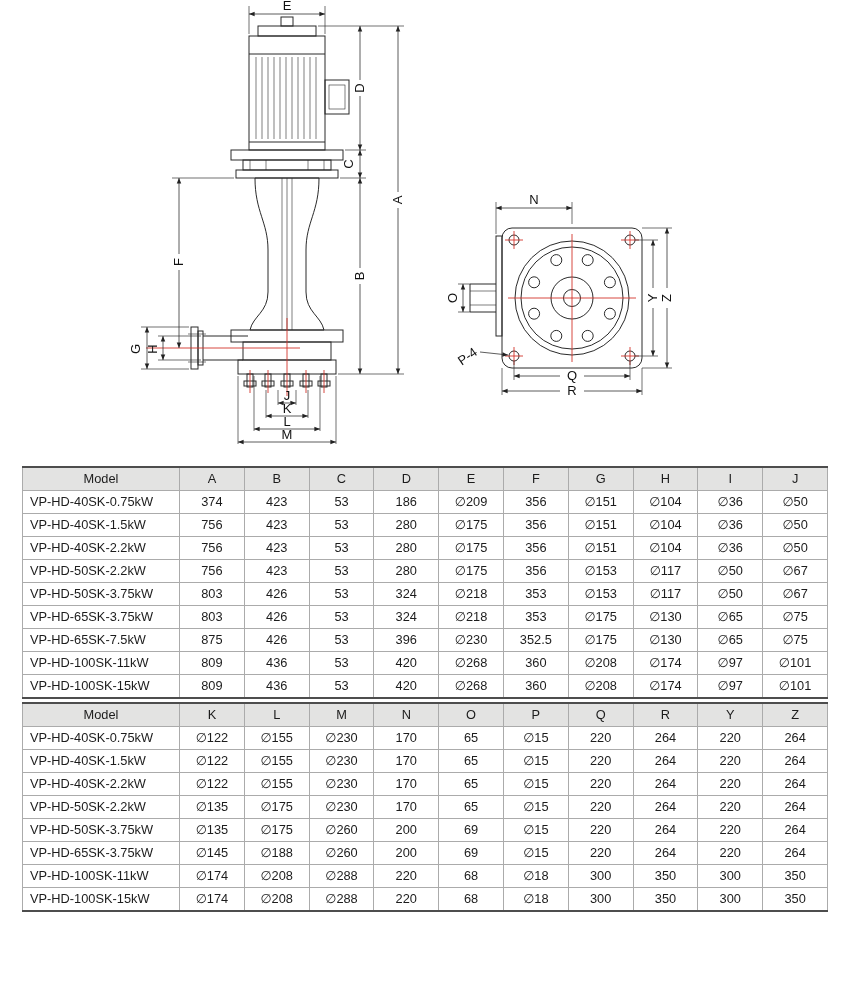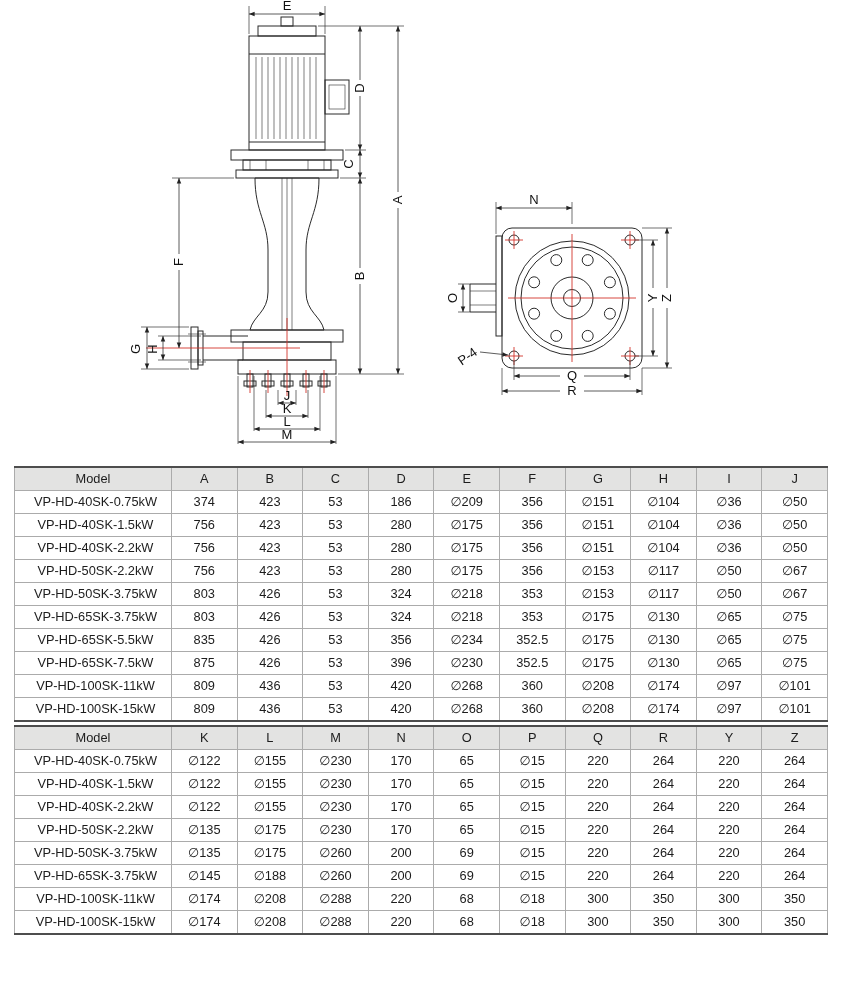--- a/index.html
+++ b/index.html
@@ -13,35 +13,35 @@
   
   .drawing { display:block; }
   .s    { stroke:#2a2a2a; stroke-width:1; fill:none; }
   .thin { stroke:#2a2a2a; stroke-width:.6; fill:none; }
   .dim  { stroke:#333333; stroke-width:.8; fill:none; }
   .ext  { stroke:#333333; stroke-width:.7; fill:none; }
   .red  { stroke:#d2342a; stroke-width:.9; fill:none; }
   .dl   { font-family:"Liberation Sans",sans-serif; font-size:13px; fill:#111; }
 
   
-  .tables { margin:4px 14px 0 14px; }
+  .tables { margin:4px 14px 0 22px; }
   table.dim-table {
     border-collapse:collapse; width:100%; table-layout:fixed;
     border-top:2px solid #4d4d4d; border-bottom:2px solid #4d4d4d;
     margin-bottom:3px;
   }
   .dim-table th, .dim-table td {
     border:1px solid #ababab;
     font-size:12.8px; color:#1c1c1c;
     height:22px; line-height:22px; padding:0 2px;
     text-align:center; white-space:nowrap; overflow:hidden;
   }
   .dim-table th { background:#e3e3e2; font-weight:normal; }
   .dim-table th.model-col { width:152px; }
-  .dim-table td.model-col { text-align:center; padding-left:7px; }
+  .dim-table td.model-col { text-align:left; padding-left:7px; }
 </style>
 </head>
 <body>
 
 <div class="page">
 
   <svg class="drawing" width="842" height="462" viewBox="0 0 842 462">
     <defs>
       <marker id="aE" viewBox="0 0 10 10" refX="10" refY="5" markerWidth="9" markerHeight="7" orient="auto">
         <path d="M0,1 L10,5 L0,9 Z" fill="#222"></path>
@@ -406,33 +406,20 @@
             <td>53</td>
             <td>324</td>
             <td>∅218</td>
             <td>353</td>
             <td>∅175</td>
             <td>∅130</td>
             <td>∅65</td>
             <td>∅75</td>
           </tr>
           <tr>
-            <td class="model-col">VP-HD-65SK-5.5kW</td>
-            <td>835</td>
-            <td>426</td>
-            <td>53</td>
-            <td>356</td>
-            <td>∅234</td>
-            <td>352.5</td>
-            <td>∅175</td>
-            <td>∅130</td>
-            <td>∅65</td>
-            <td>∅75</td>
-          </tr>
-          <tr>
             <td class="model-col">VP-HD-65SK-7.5kW</td>
             <td>875</td>
             <td>426</td>
             <td>53</td>
             <td>396</td>
             <td>∅230</td>
             <td>352.5</td>
             <td>∅175</td>
             <td>∅130</td>
             <td>∅65</td>

